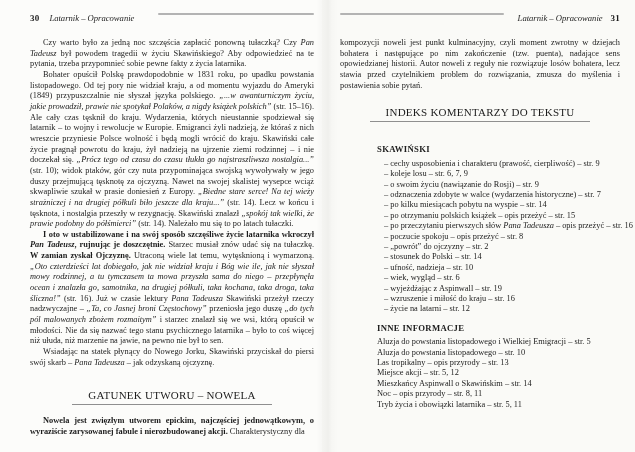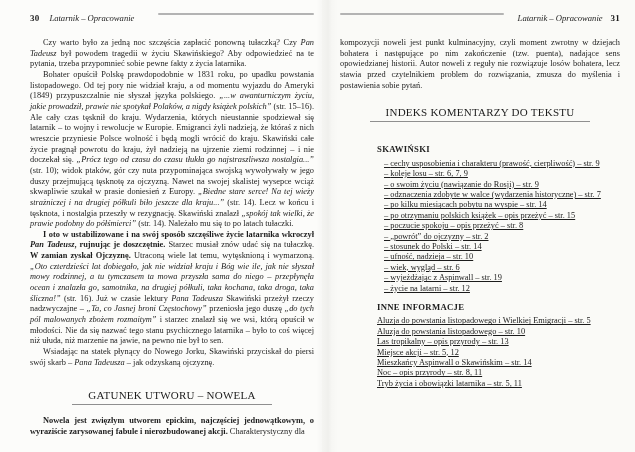--- a/index.html
+++ b/index.html
@@ -37,21 +37,21 @@
   .page-right .section-head-wrap{margin:11px 0 0;}
   .section-head{
     display:inline-block;font-weight:normal;font-size:11px;letter-spacing:.25px;
     padding:0 16px 3px;border-bottom:1px solid #8f8f8f;white-space:nowrap;
   }
   
   .index-sections{margin-left:37px;font-size:8.35px;line-height:10.4px;}
   .index-subhead{font-weight:bold;font-size:8.7px;letter-spacing:.3px;margin:8px 0 4px;}
   .index-sections > .index-subhead:first-child{margin-top:22px;}
   .index-list{margin:0;}
-  .index-item{white-space:nowrap;text-decoration:underline;}
+  .index-item{white-space:nowrap;}
   .index-item.dashed{margin-left:7px;}
   .marker{}
 </style>
 </head>
 <body>
 
 <div class="spread">
 
   <div class="page page-left">
     <div class="runhead">
@@ -87,26 +87,28 @@
     </div>
     <div class="index-sections">
         <div class="index-subhead">SKAWIŃSKI</div>
         <div class="index-list">
           <div class="index-item dashed"><span class="marker">– </span><span class="run-n">cechy usposobienia i charakteru (prawość, cierpliwość) – str. 9</span></div>
           <div class="index-item dashed"><span class="marker">– </span><span class="run-n">koleje losu – str. 6, 7, 9</span></div>
           <div class="index-item dashed"><span class="marker">– </span><span class="run-n">o swoim życiu (nawiązanie do Rosji) – str. 9</span></div>
           <div class="index-item dashed"><span class="marker">– </span><span class="run-n">odznaczenia zdobyte w walce (wydarzenia historyczne) – str. 7</span></div>
           <div class="index-item dashed"><span class="marker">– </span><span class="run-n">po kilku miesiącach pobytu na wyspie – str. 14</span></div>
           <div class="index-item dashed"><span class="marker">– </span><span class="run-n">po otrzymaniu polskich książek – opis przeżyć – str. 15</span></div>
+          <div class="index-item dashed"><span class="marker">– </span><span class="run-n">po przeczytaniu pierwszych słów </span><span class="run-i">Pana Tadeusza</span><span class="run-n"> – opis przeżyć – str. 16</span></div>
           <div class="index-item dashed"><span class="marker">– </span><span class="run-n">poczucie spokoju – opis przeżyć – str. 8</span></div>
           <div class="index-item dashed"><span class="marker">– </span><span class="run-n">„powrót” do ojczyzny – str. 2</span></div>
           <div class="index-item dashed"><span class="marker">– </span><span class="run-n">stosunek do Polski – str. 14</span></div>
           <div class="index-item dashed"><span class="marker">– </span><span class="run-n">ufność, nadzieja – str. 10</span></div>
           <div class="index-item dashed"><span class="marker">– </span><span class="run-n">wiek, wygląd – str. 6</span></div>
           <div class="index-item dashed"><span class="marker">– </span><span class="run-n">wyjeżdżając z Aspinwall – str. 19</span></div>
+          <div class="index-item dashed"><span class="marker">– </span><span class="run-n">wzruszenie i miłość do kraju – str. 16</span></div>
           <div class="index-item dashed"><span class="marker">– </span><span class="run-n">życie na latarni – str. 12</span></div>
         </div>
         <div class="index-subhead">INNE INFORMACJE</div>
         <div class="index-list">
           <div class="index-item"><span class="run-n">Aluzja do powstania listopadowego i Wielkiej Emigracji – str. 5</span></div>
           <div class="index-item"><span class="run-n">Aluzja do powstania listopadowego – str. 10</span></div>
           <div class="index-item"><span class="run-n">Las tropikalny – opis przyrody – str. 13</span></div>
           <div class="index-item"><span class="run-n">Miejsce akcji – str. 5, 12</span></div>
           <div class="index-item"><span class="run-n">Mieszkańcy Aspinwall o Skawińskim – str. 14</span></div>
           <div class="index-item"><span class="run-n">Noc – opis przyrody – str. 8, 11</span></div>

